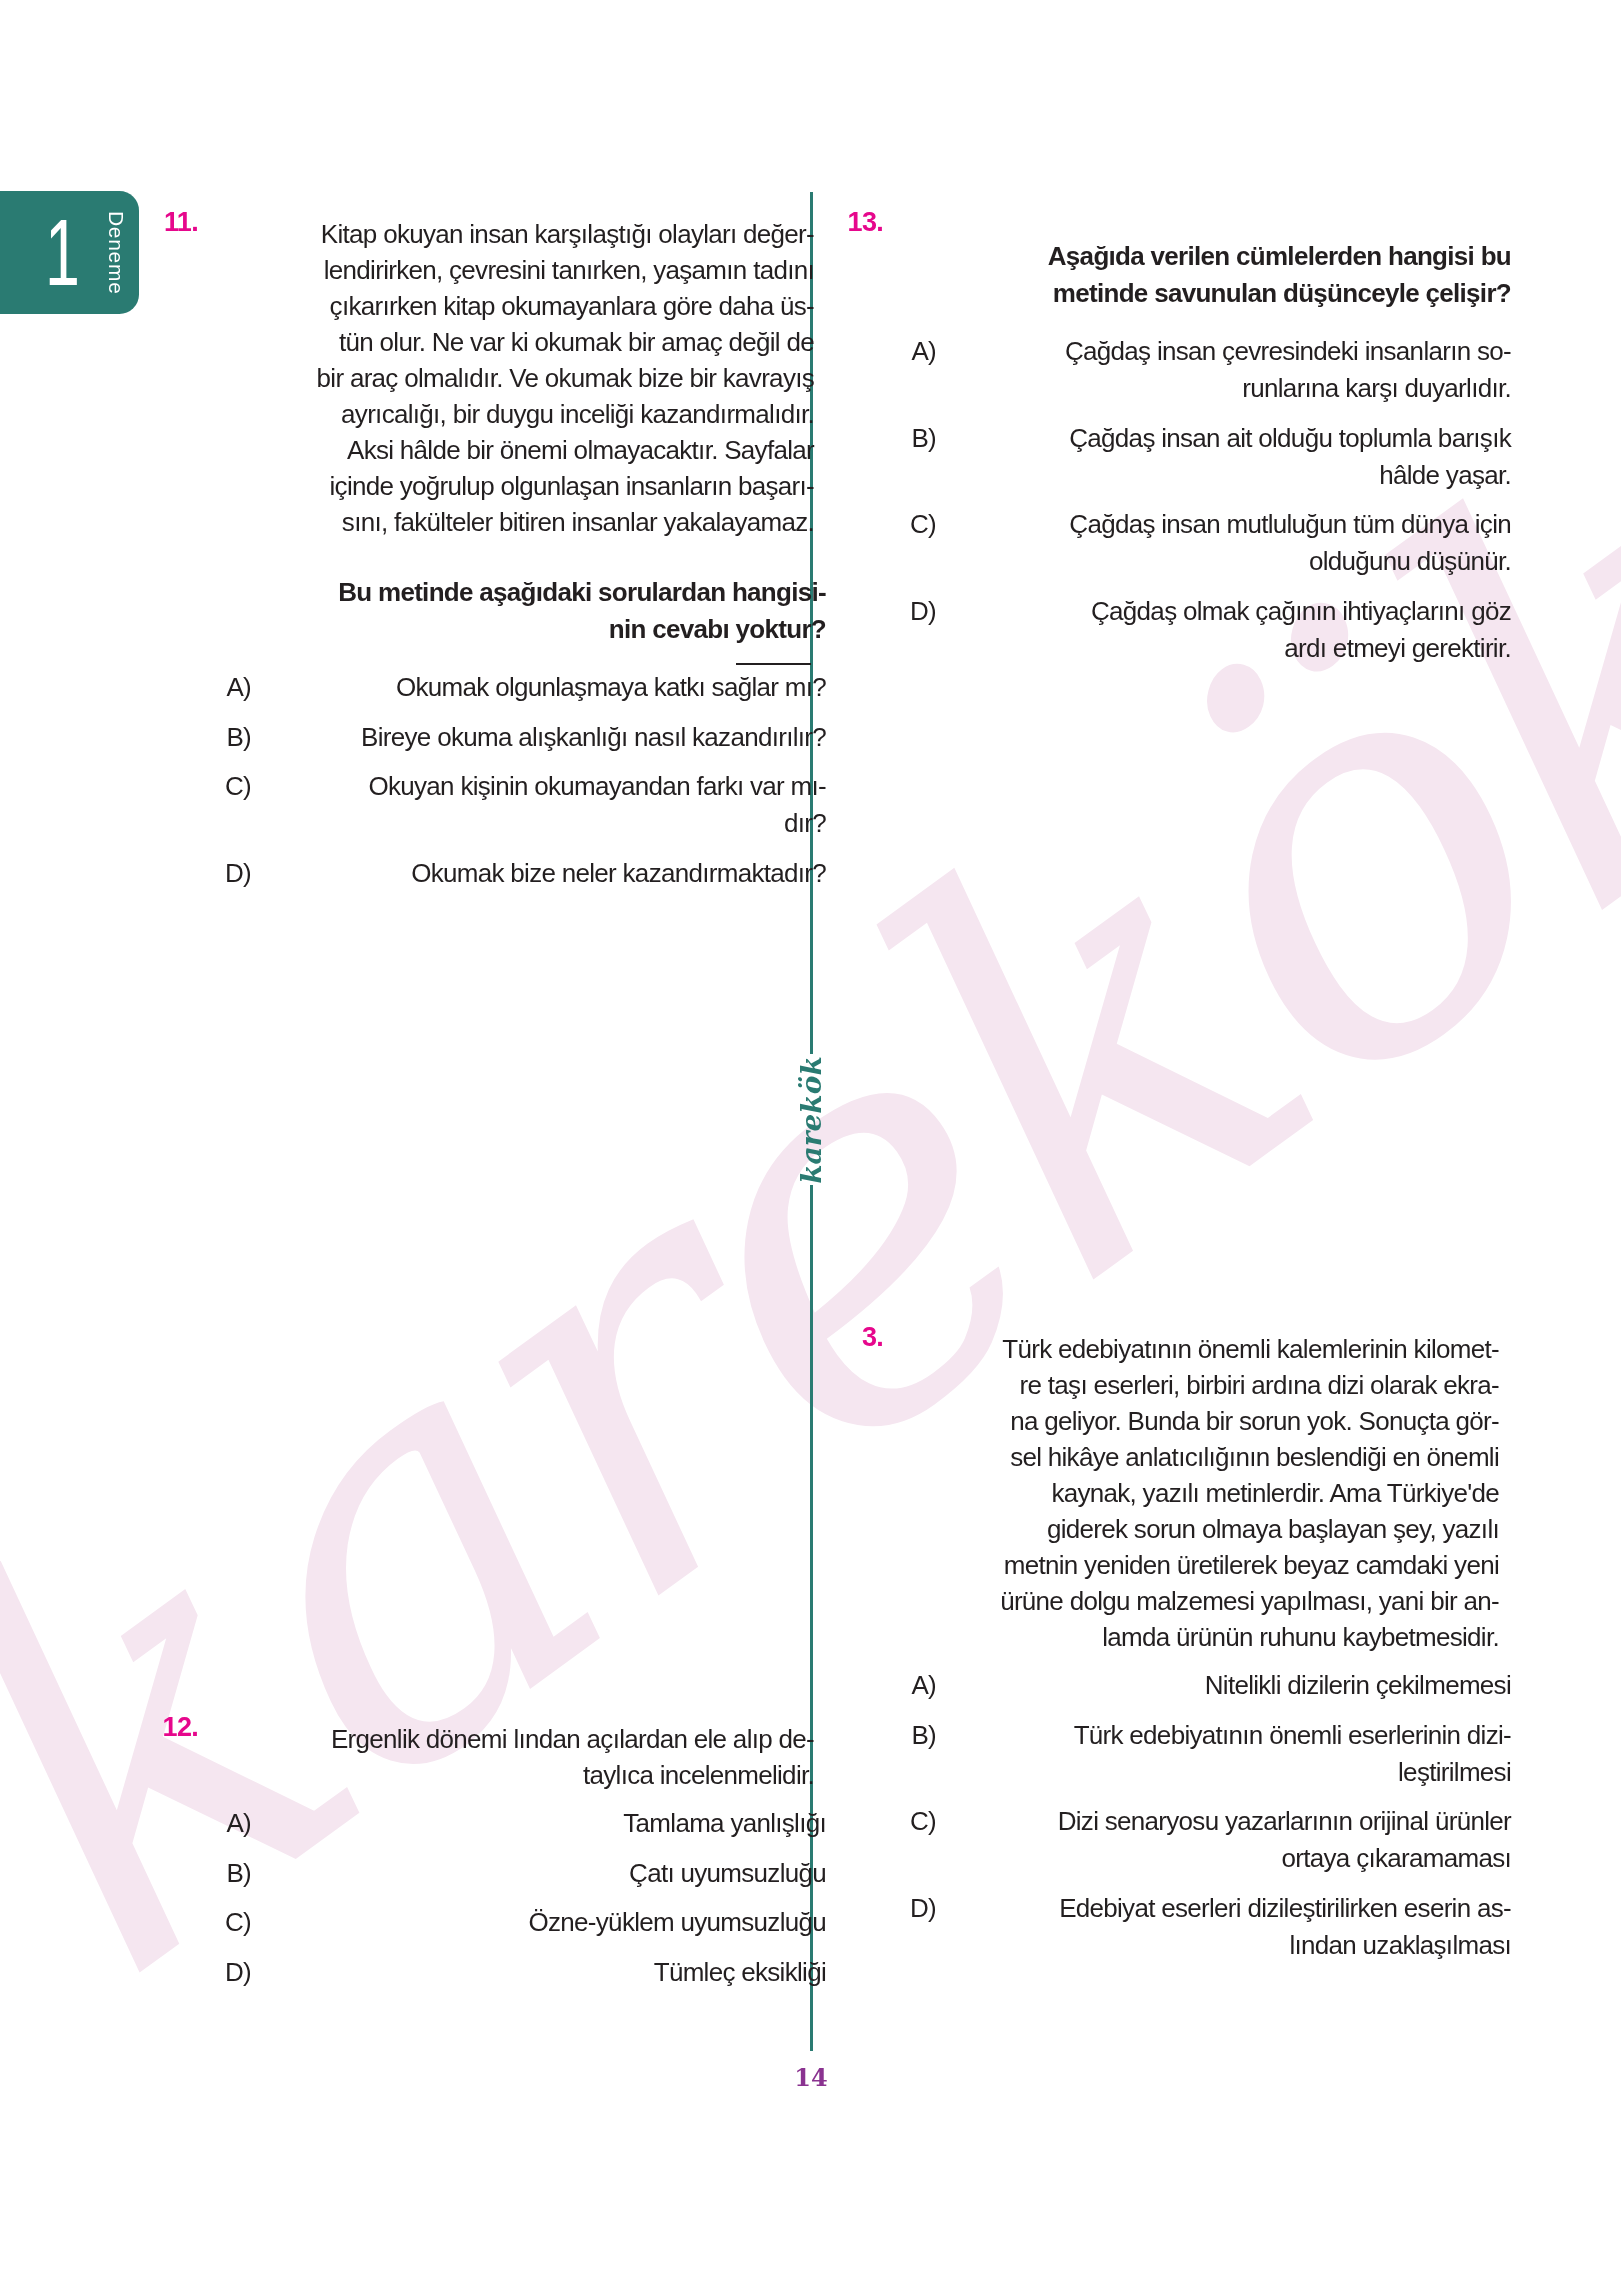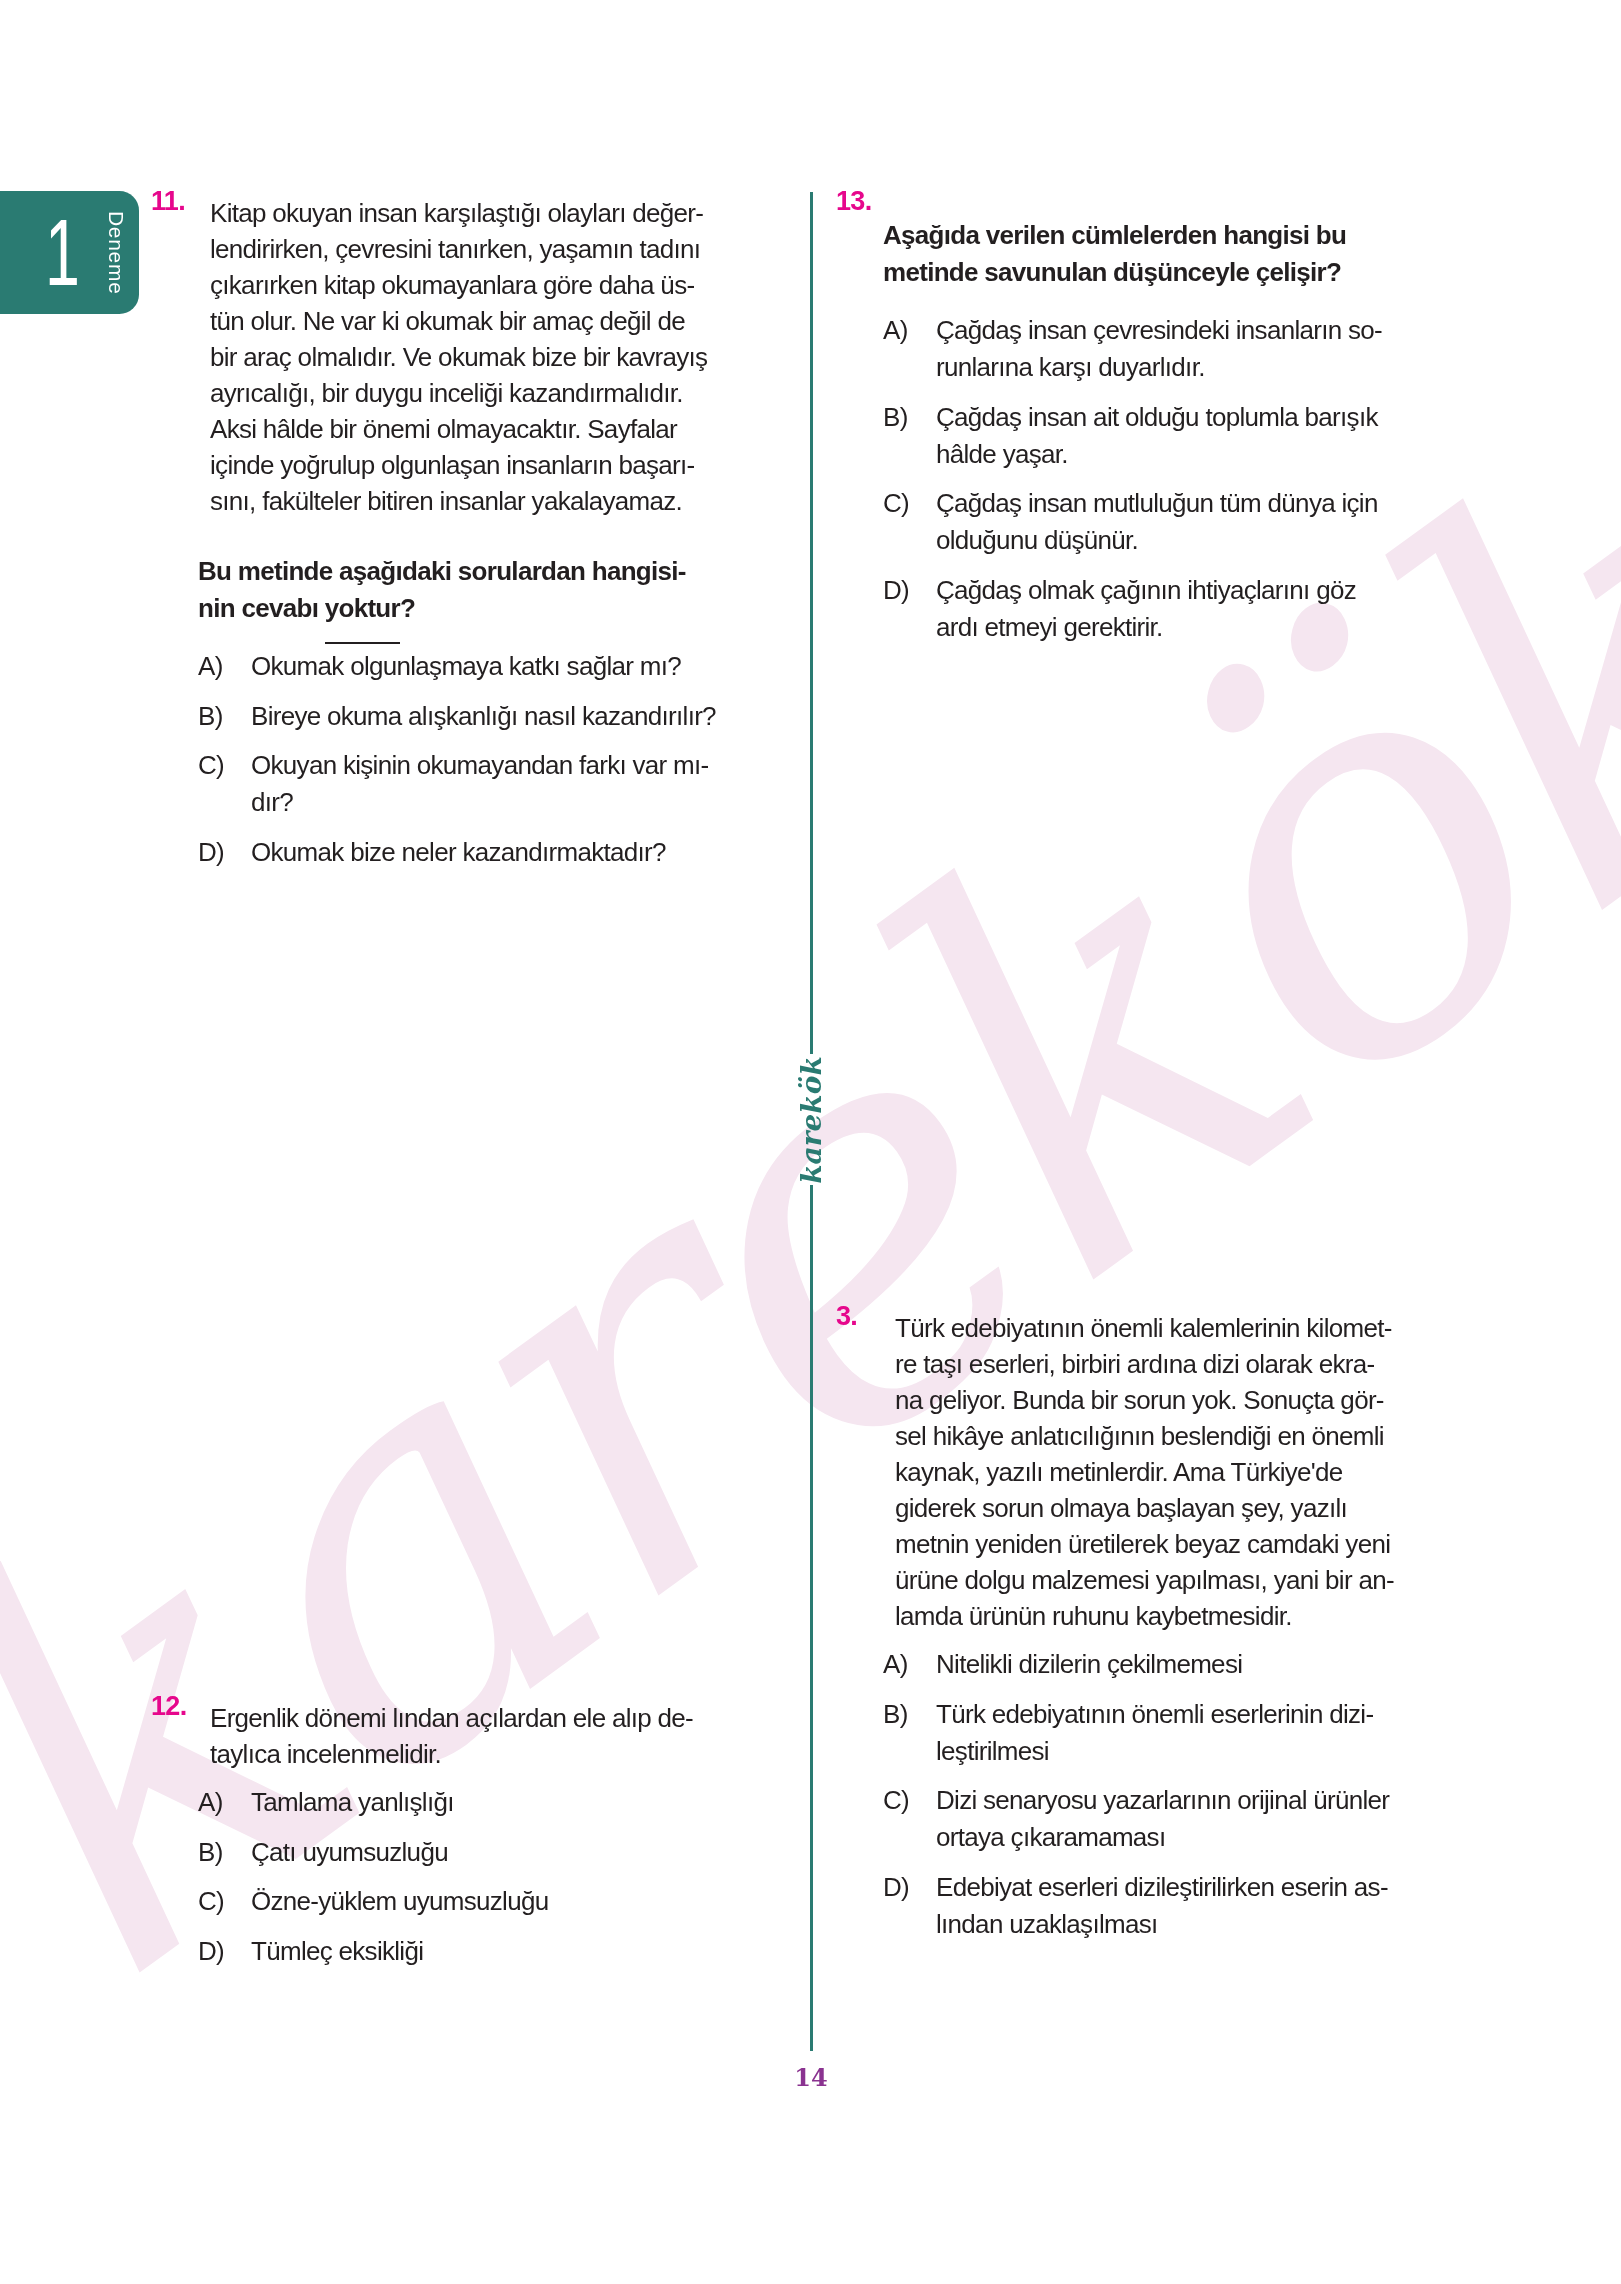--- a/index.html
+++ b/index.html
@@ -45,21 +45,21 @@
   }
 
   
   .page-number {
     position:absolute; left:811px; top:2063px; transform:translateX(-50%);
     font-family:"DejaVu Serif", serif; font-weight:700;
     font-size:24px; color:var(--purple, #8a3390); z-index:3;
   }
 
   
-  .col { position:absolute; top:183px; width:675px; z-index:2; }
+  .col { position:absolute; top:204px; width:675px; z-index:2;text-align:right; }
   #col-left  { left:151px; }
   #col-right { left:836px; }
   .q-abs-12 { position:absolute; top:1505px; left:0; width:100%; }
   .q-abs-14 { position:absolute; top:1115px; left:0; width:100%; }
 
   .question { display:grid; grid-template-columns:47px 1fr; }
   .qnum {
     font-weight:700; font-size:27px; line-height:36px;
     letter-spacing:-0.7px; color:var(--magenta, #e6078c);
   }

